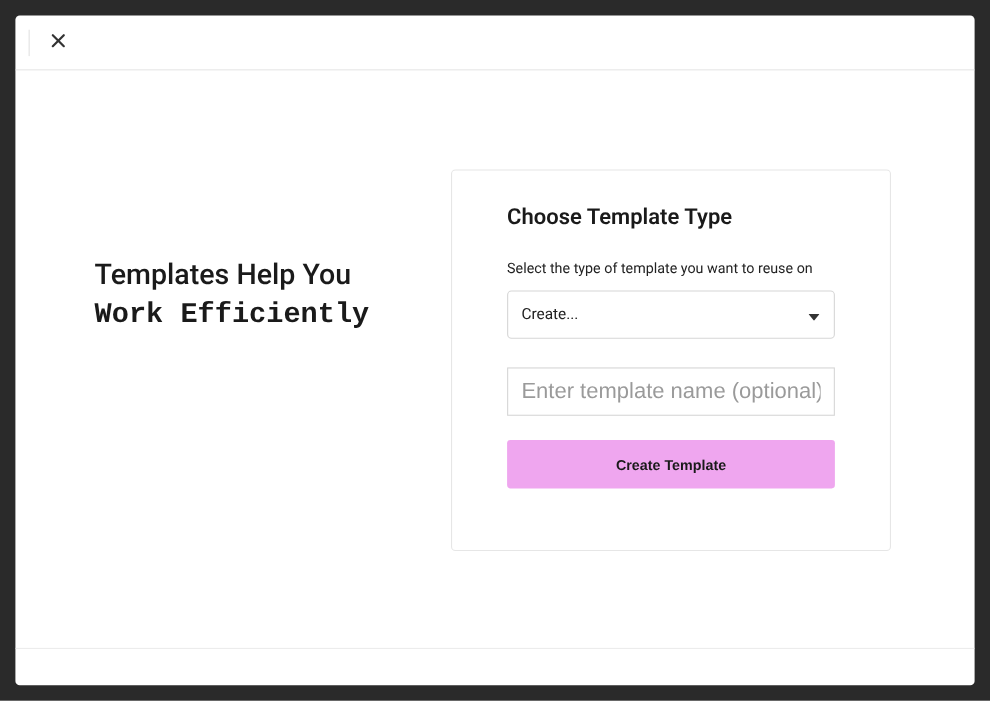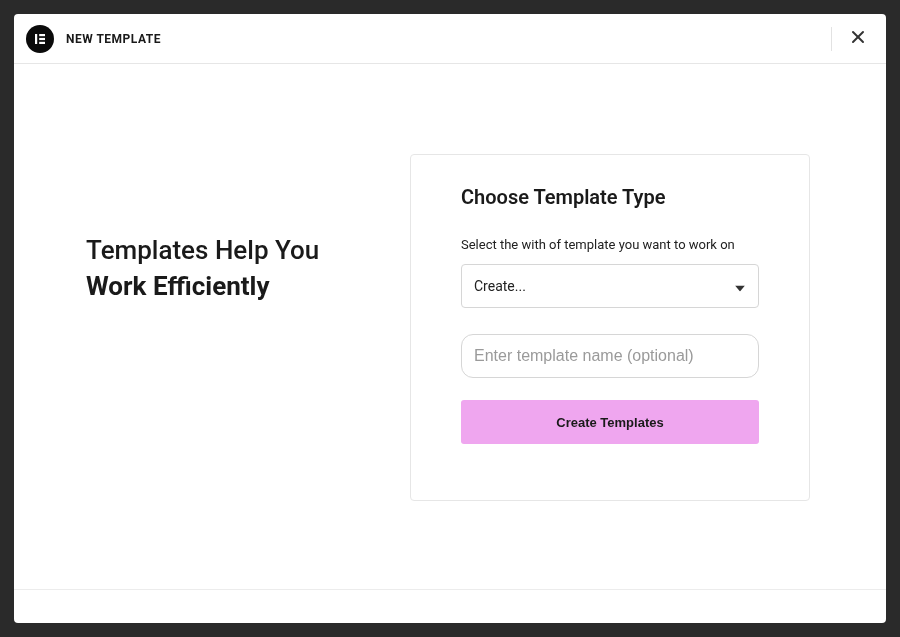--- a/index.html
+++ b/index.html
@@ -99,20 +99,21 @@
       font-weight: 500;
       margin-bottom: 30px;
     }
     .left-col .headline .line1 {
       display: block;
       font-weight: 500;
     }
     .left-col .headline .line2 {
       display: block;
       font-weight: 700;
+      font-family: Liberation Mono, monospace;
     }
     .left-col .description {
       font-size: 14px;
       line-height: 1.55;
       color: #333333;
       max-width: 252px;
     }
     .right-col {
       flex: 1;
     }
@@ -157,24 +158,24 @@
       right: 14px;
       top: 50%;
       transform: translateY(-50%);
       pointer-events: none;
       color: #333;
     }
     .text-input {
       width: 100%;
       height: 44px;
       border: 1px solid #d6d6d6;
-      border-radius: 12px;
+      border-radius: 0;
       background: #ffffff;
       padding: 0 12px;
-      font-size: 16px;
+      font-size: 20px;
       color: #a21caf;
       margin-bottom: 22px;
       outline: none;
     }
     .text-input::placeholder {
       color: #9a9a9a;
     }
     .submit-btn {
       width: 100%;
       height: 44px;
@@ -189,31 +190,20 @@
     .modal-footer {
       height: 34px;
       border-top: 1px solid #ececec;
     }
   </style>
 </head>
 <body>
 
 <div class="modal">
   <div class="modal-header">
-    <div class="header-left">
-      <div class="logo-circle">
-        <svg width="14" height="14" viewBox="0 0 14 14" fill="none">
-          <rect x="2" y="2" width="2.2" height="10" fill="#ffffff"></rect>
-          <rect x="6.2" y="2" width="5.8" height="2.2" fill="#ffffff"></rect>
-          <rect x="6.2" y="5.9" width="5.8" height="2.2" fill="#ffffff"></rect>
-          <rect x="6.2" y="9.8" width="5.8" height="2.2" fill="#ffffff"></rect>
-        </svg>
-      </div>
-      <div class="modal-title">NEW TEMPLATE</div>
-    </div>
     <div class="header-right">
       <div class="divider"></div>
       <button class="close-btn">
         <span>
           <svg width="16" height="16" viewBox="0 0 16 16" stroke="#333" stroke-width="2" stroke-linecap="round">
             <line x1="3" y1="3" x2="13" y2="13"></line>
             <line x1="13" y1="3" x2="3" y2="13"></line>
           </svg>
         </span>
       </button>
@@ -227,35 +217,35 @@
         <h1 class="headline">
           <span class="line1">Templates Help You</span>
           <span class="line2">Work Efficiently</span>
         </h1>
       </div>
 
       <div class="right-col">
         <div class="card">
           <h2 class="card-title">Choose Template Type</h2>
 
-          <label class="field-label">Select the with of template you want to work on</label>
+          <label class="field-label">Select the type of template you want to reuse on</label>
           <div class="select-wrap">
             <div class="select-box">
               <span>Create...</span>
             </div>
             <span class="select-caret">
               <svg width="10" height="6" viewBox="0 0 10 6">
                 <path d="M0 0 L5 6 L10 0 Z" fill="#333"></path>
               </svg>
             </span>
           </div>
 
           <input type="text" class="text-input" placeholder="Enter template name (optional)" style="">
 
-          <button class="submit-btn">Create Templates</button>
+          <button class="submit-btn">Create Template</button>
         </div>
       </div>
 
     </div>
   </div>
 
   <div class="modal-footer"></div>
 </div>
 
 </body></html>

